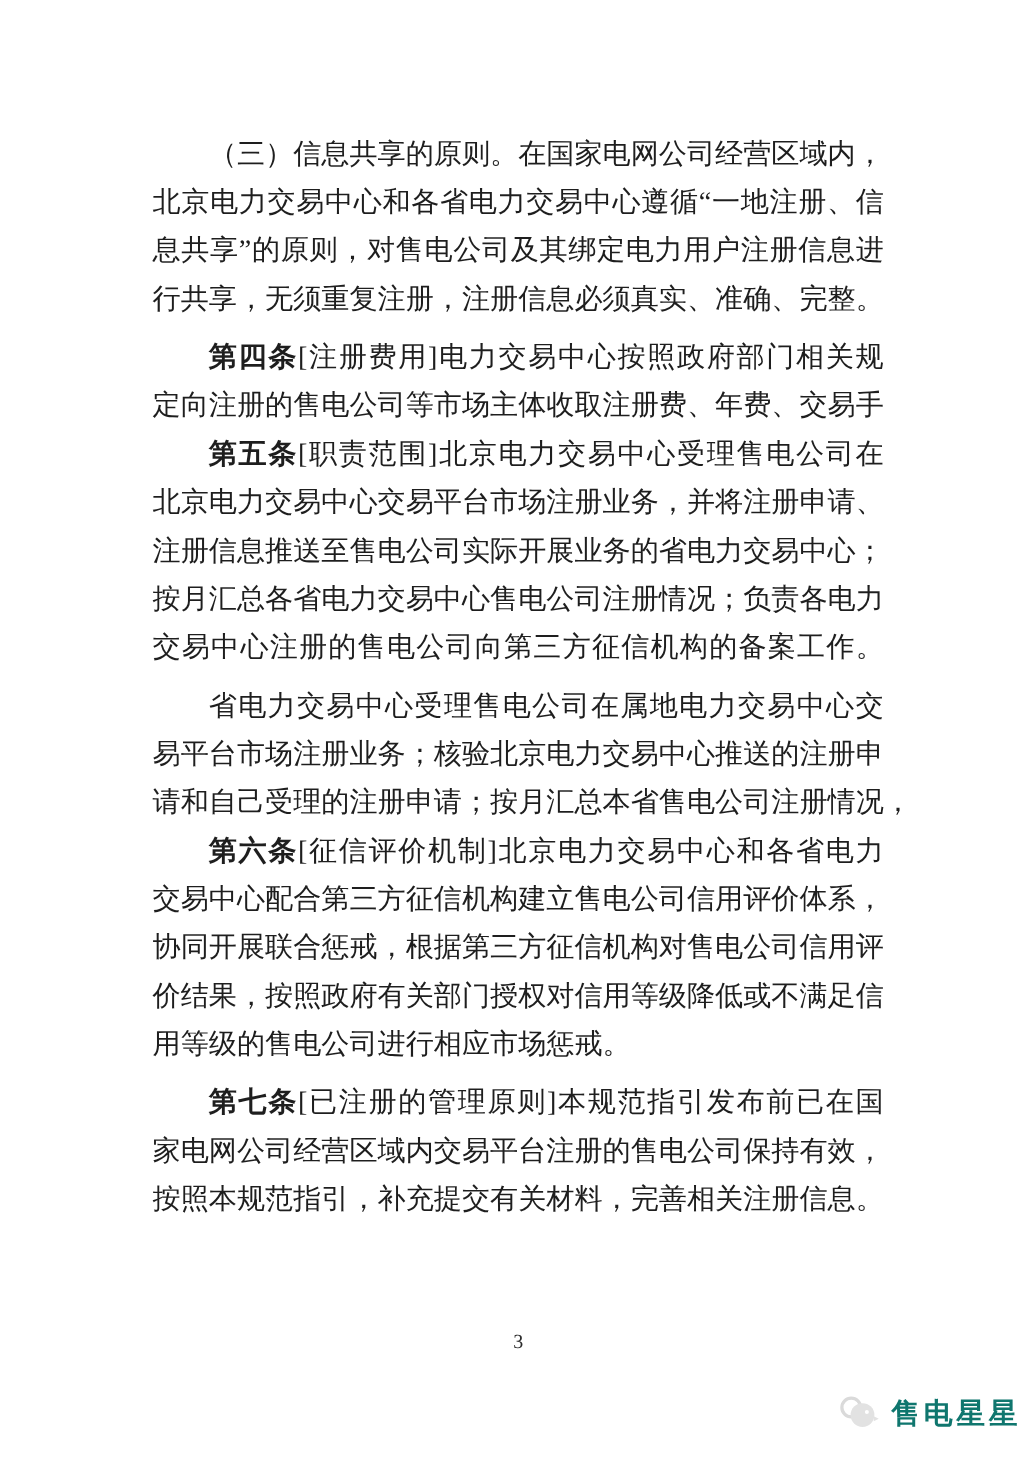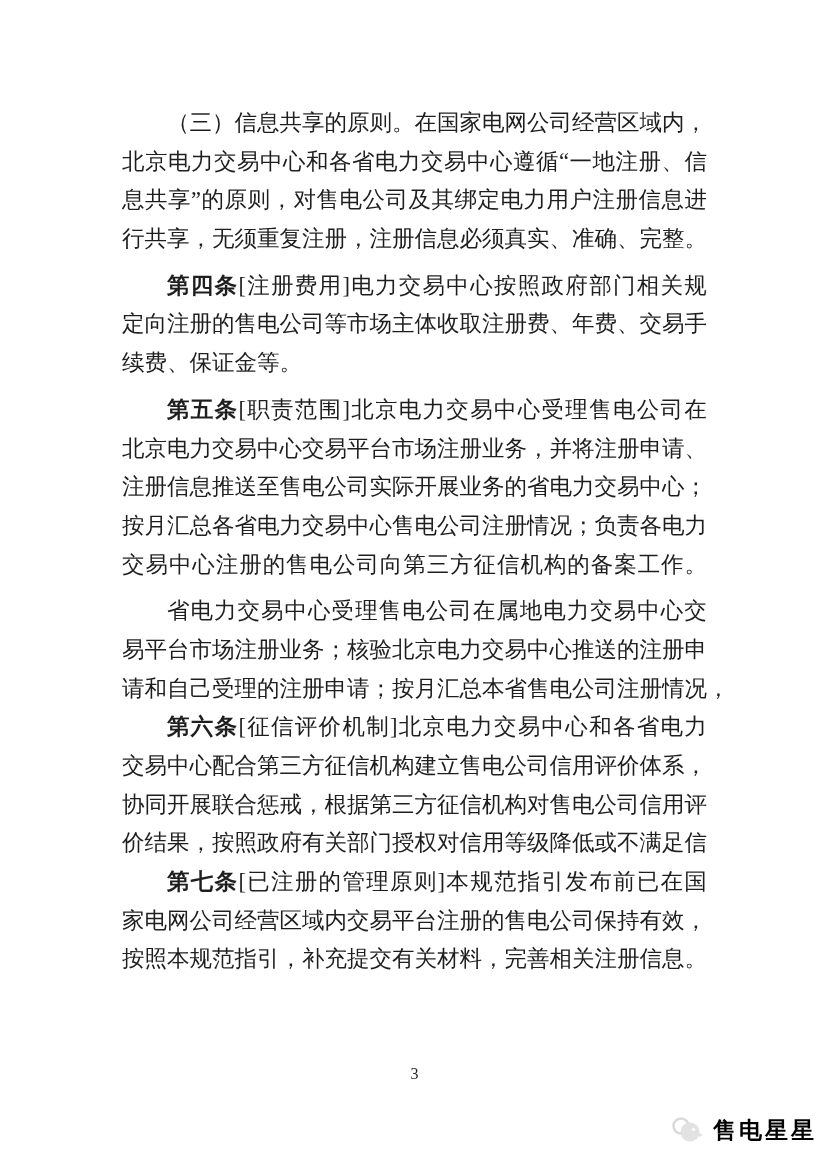--- a/index.html
+++ b/index.html
@@ -54,21 +54,21 @@
     display: flex;
     align-items: center;
     gap: 7px;
   }
   .wm-icon { display: inline-flex; align-items: center; }
   .wm-text {
     font-size: 23px;
     line-height: 34px;
     letter-spacing: 3px;
     font-weight: bold;
-    color: #000000;
+    color: #0f766e;
     font-family: "Liberation Sans", "DejaVu Sans", sans-serif;
   }
 </style>
 </head>
 <body>
 
 <div class="page">
 
   <div class="doc" id="doc-lines">
       <div class="line indent justify">
@@ -228,21 +228,20 @@
         <span class="ch">册</span>
         <span class="ch">费</span>
         <span class="ch">、</span>
         <span class="ch">年</span>
         <span class="ch">费</span>
         <span class="ch">、</span>
         <span class="ch">交</span>
         <span class="ch">易</span>
         <span class="ch">手</span>
       </div>
-      <div class="line para-end"><span class="seg">续费、保证金等。</span></div>
       <div class="line indent justify">
         <span class="ch bold">第</span>
         <span class="ch bold">五</span>
         <span class="ch bold">条</span>
         <span class="ch">[</span>
         <span class="ch">职</span>
         <span class="ch">责</span>
         <span class="ch">范</span>
         <span class="ch">围</span>
         <span class="ch">]</span>
@@ -530,20 +529,21 @@
         <span class="ch">等</span>
         <span class="ch">级</span>
         <span class="ch">降</span>
         <span class="ch">低</span>
         <span class="ch">或</span>
         <span class="ch">不</span>
         <span class="ch">满</span>
         <span class="ch">足</span>
         <span class="ch">信</span>
       </div>
+      <div class="line para-end"><span class="seg">用等级的售电公司进行相应市场惩戒。</span></div>
       <div class="line indent justify">
         <span class="ch bold">第</span>
         <span class="ch bold">七</span>
         <span class="ch bold">条</span>
         <span class="ch">[</span>
         <span class="ch">已</span>
         <span class="ch">注</span>
         <span class="ch">册</span>
         <span class="ch">的</span>
         <span class="ch">管</span>

